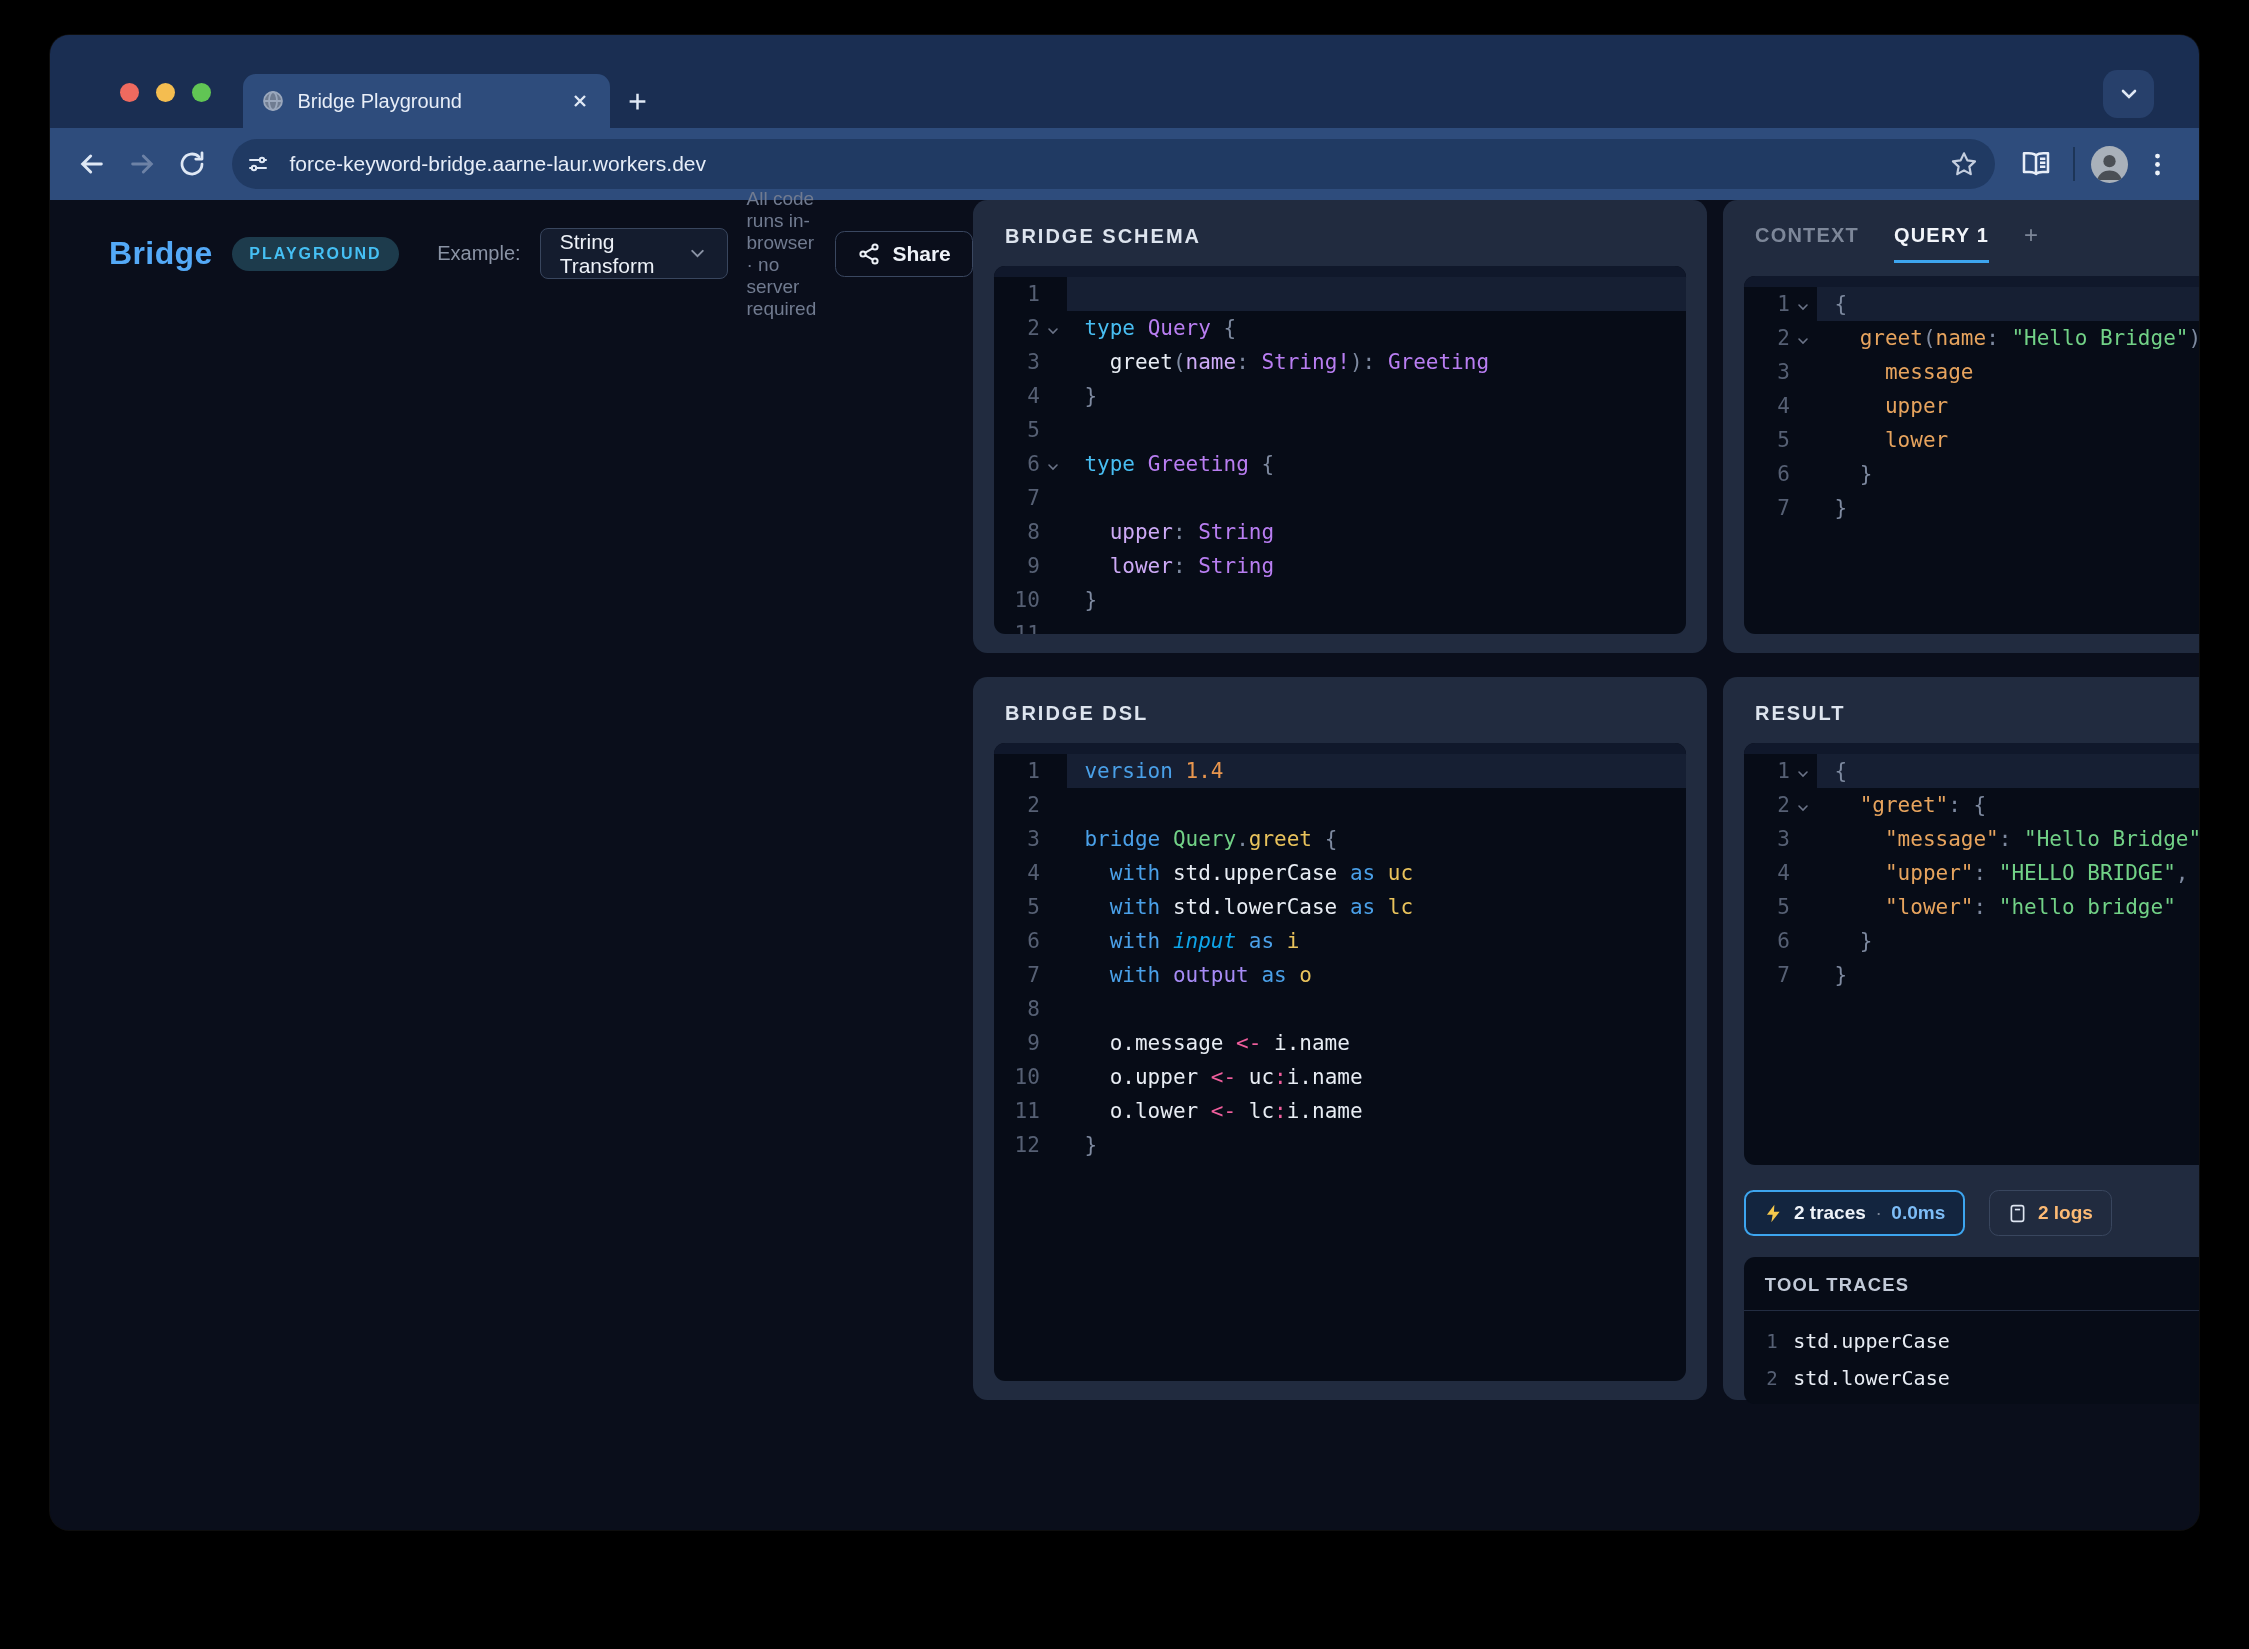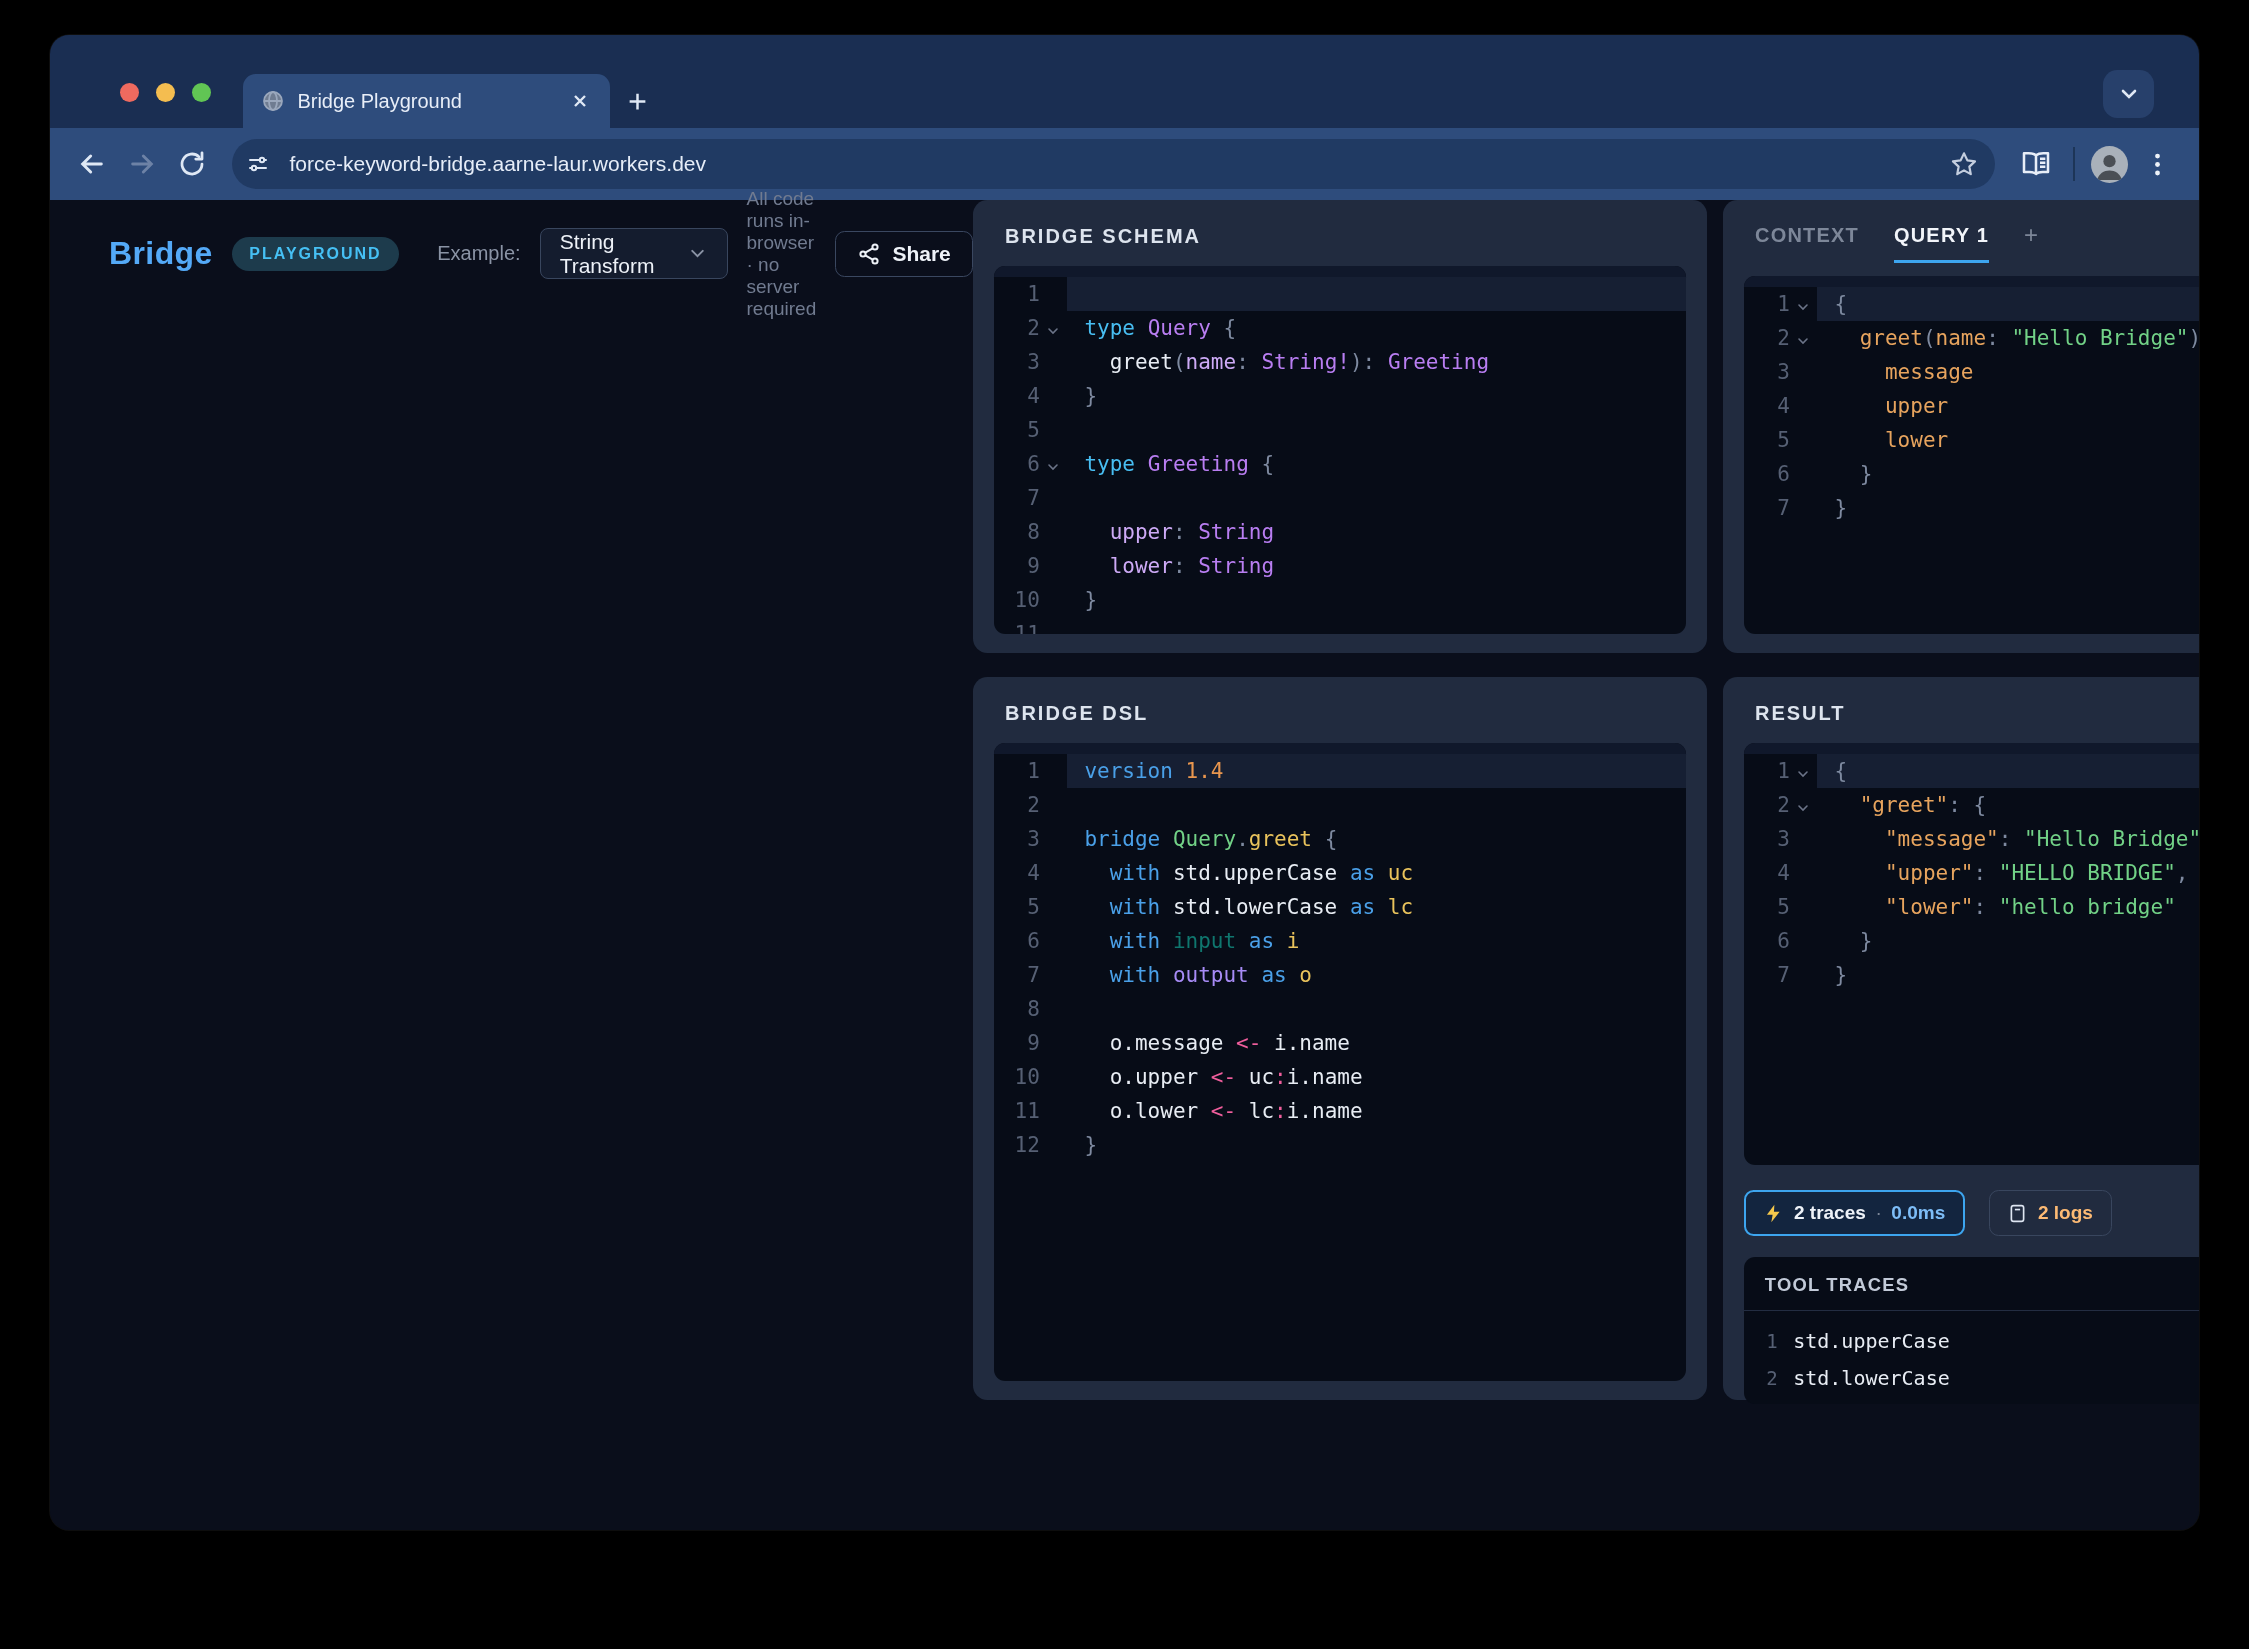--- a/index.html
+++ b/index.html
@@ -375,21 +375,21 @@
               <span class="line-content"><span style="color: rgb(74, 160, 232);">  with</span><span style="color: rgb(232, 237, 244);"> std.upperCase</span><span style="color: rgb(74, 160, 232);"> as</span><span style="color: rgb(233, 195, 92);"> uc</span></span>
             </div>
             <div class="code-line">
               <span class="ln">5</span>
               <span class="fold"></span>
               <span class="line-content"><span style="color: rgb(74, 160, 232);">  with</span><span style="color: rgb(232, 237, 244);"> std.lowerCase</span><span style="color: rgb(74, 160, 232);"> as</span><span style="color: rgb(233, 195, 92);"> lc</span></span>
             </div>
             <div class="code-line">
               <span class="ln">6</span>
               <span class="fold"></span>
-              <span class="line-content"><span style="color: rgb(74, 160, 232);">  with</span><span style="color: #0f766e;"> input</span><span style="color: rgb(74, 160, 232);"> as</span><span style="color: rgb(233, 195, 92);"> i</span></span>
+              <span class="line-content"><span style="color: rgb(74, 160, 232);">  with</span><span style="color: #0ea5e9; font-style: italic;"> input</span><span style="color: rgb(74, 160, 232);"> as</span><span style="color: rgb(233, 195, 92);"> i</span></span>
             </div>
             <div class="code-line">
               <span class="ln">7</span>
               <span class="fold"></span>
               <span class="line-content"><span style="color: rgb(74, 160, 232);">  with</span><span style="color: rgb(167, 139, 246);"> output</span><span style="color: rgb(74, 160, 232);"> as</span><span style="color: rgb(233, 195, 92);"> o</span></span>
             </div>
             <div class="code-line">
               <span class="ln">8</span>
               <span class="fold"></span>
               <span class="line-content"></span>

